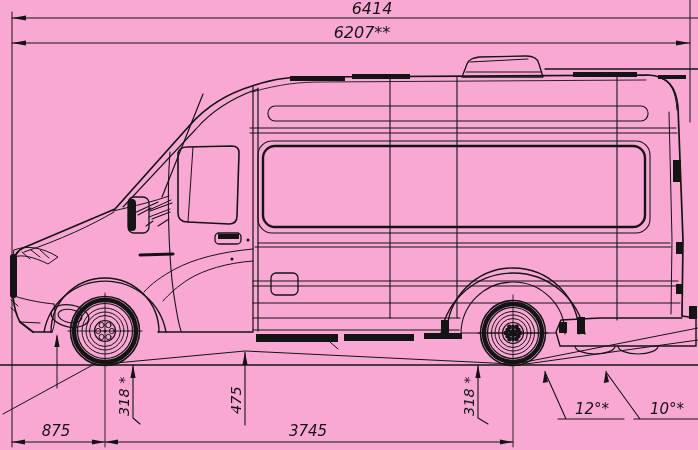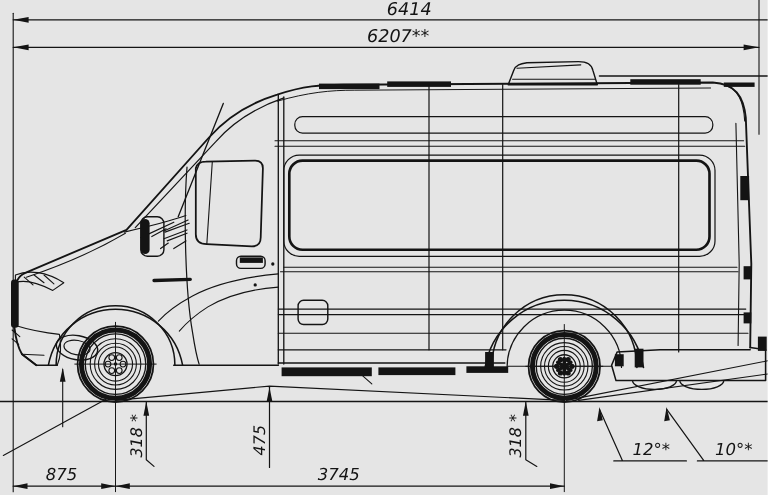--- a/index.html
+++ b/index.html
@@ -1,17 +1,17 @@
 <!DOCTYPE html>
 <html><head>
 <meta charset="utf-8">
 <style>
   html,body{margin:0;padding:0;background:#ffffff;}
   .stage{
-    position:relative;width:698px;height:450px;background:#e5e5e5;
+    position:relative;width:698px;height:450px;background:#f9a8d4;
     font-family:"DejaVu Sans",sans-serif;overflow:hidden;
   }
   svg{display:block}
   .dim-text{
     font-family:"DejaVu Sans",sans-serif;
     font-style:italic;
     fill:#141414;
   }
 </style>
 </head>

